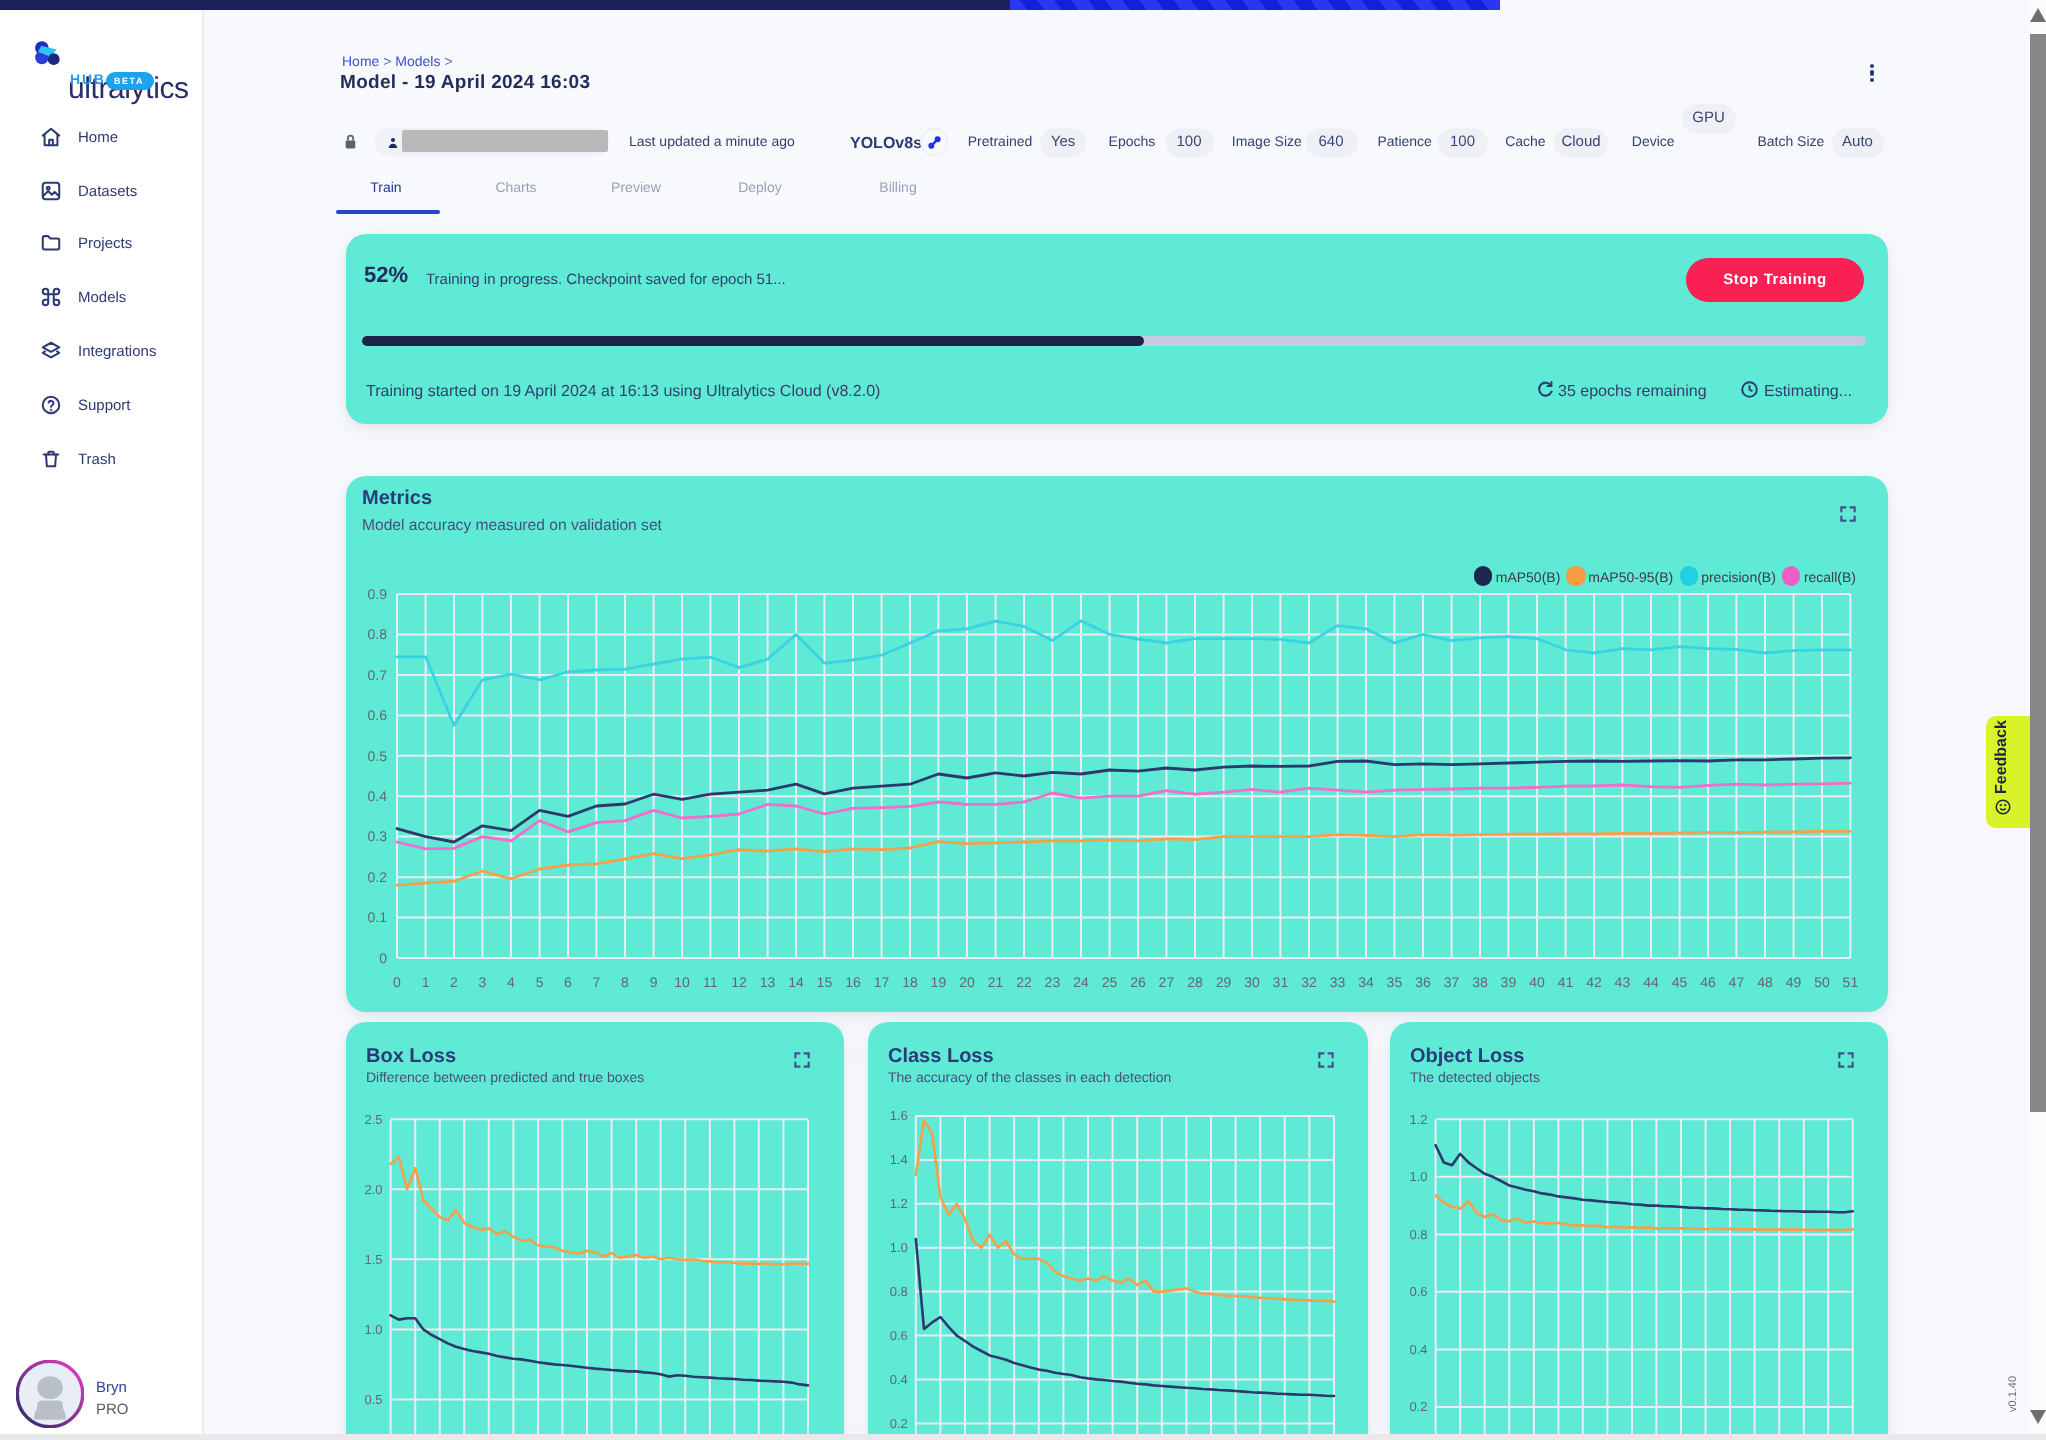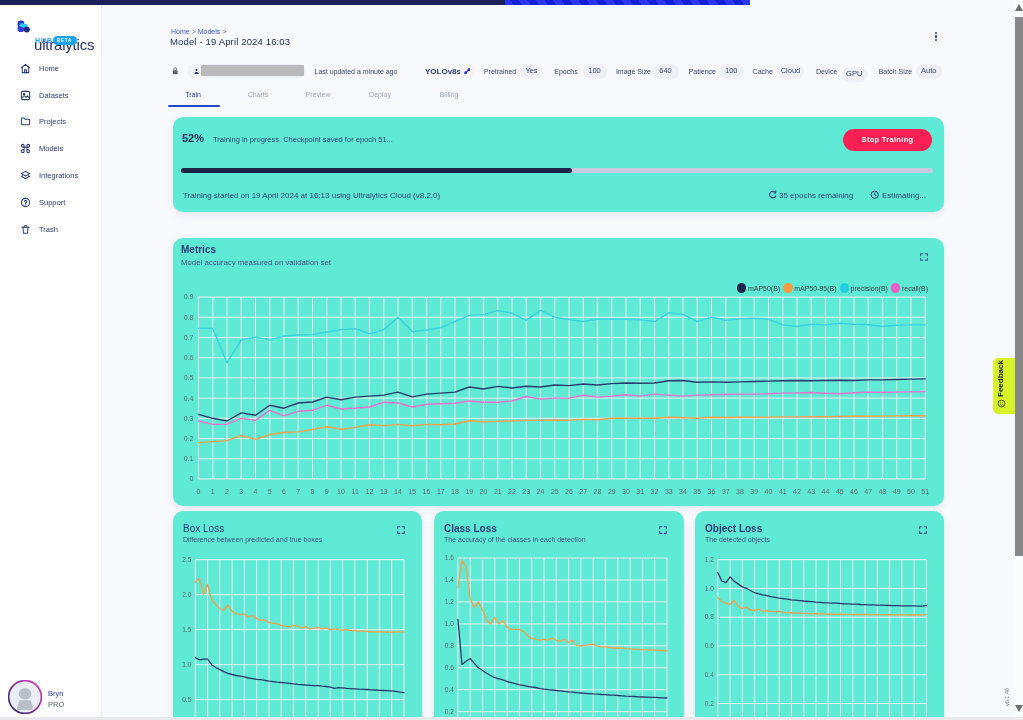--- a/index.html
+++ b/index.html
@@ -86,21 +86,21 @@
           <ellipse cx="16" cy="13" rx="6" ry="5.4"></ellipse>
           <path d="M8.5 28c0-5.5 3.3-8.5 7.5-8.5s7.5 3 7.5 8.5z"></path>
           <rect x="10" y="19" width="12" height="9" rx="2"></rect>
         </g>
       </svg>
     </div>
 <div class="abs" style="left:48px;top:683.5px;font-size:7.5px;font-weight:normal;color:#3042a0">Bryn</div>
 <div class="abs" style="left:48px;top:694.5px;font-size:7.5px;color:#555b66">PRO</div>
 </div>
 <div class="abs" style="left:171px;top:27.5px;font-size:7px;color:#3b50ce">Home <span style="color:#5b6aa8">&gt;</span> Models <span style="color:#5b6aa8">&gt;</span></div>
-<div class="abs" style="left:170px;top:36px;font-size:9.5px;font-weight:normal;color:#232e5c;letter-spacing:0.15px">Model - 19 April 2024 16:03</div>
+<div class="abs" style="left:170px;top:36px;font-size:9.5px;font-weight:bold;color:#232e5c;letter-spacing:0.15px">Model - 19 April 2024 16:03</div>
 <div class="abs" style="left:934.6px;top:31.9px;width:3px">
     <div style="width:2.4px;height:2.4px;border-radius:50%;background:#2b3880;margin-bottom:1.2px"></div>
     <div style="width:2.4px;height:2.4px;border-radius:50%;background:#2b3880;margin-bottom:1.2px"></div>
     <div style="width:2.4px;height:2.4px;border-radius:50%;background:#2b3880"></div>
   </div>
 <div class="abs" style="left:171.5px;top:66.5px">
     <svg width="6.5" height="8" viewBox="0 0 24 30" fill="none" stroke="#5b6270" stroke-width="3.2">
       <rect x="3" y="12" width="18" height="15" rx="2.5" fill="#5b6270" stroke="none"></rect>
       <path d="M7 12V8a5 5 0 0 1 10 0v4"></path>
     </svg>
@@ -129,21 +129,21 @@
 <div class="abs" style="left:615.9px;top:67.5px;font-size:7px;color:#333f6e">Image Size</div>
 <div class="abs" style="left:688.7px;top:67.5px;font-size:7px;color:#333f6e">Patience</div>
 <div class="abs" style="left:752.6px;top:67.5px;font-size:7px;color:#333f6e">Cache</div>
 <div class="abs" style="left:815.9px;top:67.5px;font-size:7px;color:#333f6e">Device</div>
 <div class="abs" style="left:878.7px;top:67.5px;font-size:7px;color:#333f6e">Batch Size</div>
 <div class="abs chip" style="left:520px;top:64px;width:23px">Yes</div>
 <div class="abs chip" style="left:582.5px;top:64px;width:24px">100</div>
 <div class="abs chip" style="left:652.5px;top:64px;width:26px">640</div>
 <div class="abs chip" style="left:719px;top:64px;width:24.5px">100</div>
 <div class="abs chip" style="left:777px;top:64px;width:27px">Cloud</div>
-<div class="abs chip" style="left:841px;top:67px;width:26.5px">GPU</div>
+<div class="abs chip" style="left:841px;top:52px;width:26.5px">GPU</div>
 <div class="abs chip" style="left:916px;top:64px;width:25.5px">Auto</div>
 <div class="abs" style="left:163px;top:90.5px;width:60px;text-align:center;font-size:7px;color:#25368f">Train</div>
 <div class="abs" style="left:228px;top:90.5px;width:60px;text-align:center;font-size:7px;color:#9aa2b5">Charts</div>
 <div class="abs" style="left:288px;top:90.5px;width:60px;text-align:center;font-size:7px;color:#9aa2b5">Preview</div>
 <div class="abs" style="left:350px;top:90.5px;width:60px;text-align:center;font-size:7px;color:#9aa2b5">Deploy</div>
 <div class="abs" style="left:419px;top:90.5px;width:60px;text-align:center;font-size:7px;color:#9aa2b5">Billing</div>
 <div class="abs" style="left:168px;top:104.5px;width:52px;height:2.2px;background:#2946c9;border-radius:1px"></div>
 <div class="card" style="left:173px;top:117px;width:771px;height:95px">
 <div class="abs" style="left:9px;top:15px;font-size:11px;font-weight:bold;color:#232e5c">52%</div>
 <div class="abs" style="left:40px;top:18px;font-size:7.5px;color:#333f6e">Training in progress. Checkpoint saved for epoch 51...</div>
@@ -240,21 +240,21 @@
       <text x="666.8" y="255.6" font-size="7" fill="#66666f" text-anchor="middle">45</text>
       <text x="681.0" y="255.6" font-size="7" fill="#66666f" text-anchor="middle">46</text>
       <text x="695.2" y="255.6" font-size="7" fill="#66666f" text-anchor="middle">47</text>
       <text x="709.5" y="255.6" font-size="7" fill="#66666f" text-anchor="middle">48</text>
       <text x="723.8" y="255.6" font-size="7" fill="#66666f" text-anchor="middle">49</text>
       <text x="738.0" y="255.6" font-size="7" fill="#66666f" text-anchor="middle">50</text>
       <text x="752.2" y="255.6" font-size="7" fill="#66666f" text-anchor="middle">51</text>
     </svg>
 </div>
 <div class="card" style="left:173px;top:511px;width:249px;height:216px">
-    <div class="abs" style="left:10px;top:11.5px;font-size:10px;font-weight:normal;color:#2a3b77">Box Loss</div>
+    <div class="abs" style="left:10px;top:11.5px;font-size:10px;font-weight:bold;color:#2a3b77">Box Loss</div>
     <div class="abs" style="left:10px;top:25px;font-size:7px;color:#46517b">Difference between predicted and true boxes</div>
     <div class="abs" style="left:222.5px;top:14px">
       <svg width="10" height="10" viewBox="0 0 24 24" fill="none" stroke="#44518b" stroke-width="2.6" stroke-linecap="round">
         <path d="M4 9V4h5M15 4h5v5M20 15v5h-5M9 20H4v-5"></path>
       </svg>
     </div>
     <svg width="249" height="209" style="position:absolute;left:0;top:0">
       <path d="M22.3 49V209M34.6 49V209M46.9 49V209M59.1 49V209M71.4 49V209M83.7 49V209M96.0 49V209M108.2 49V209M120.5 49V209M132.8 49V209M145.1 49V209M157.3 49V209M169.6 49V209M181.9 49V209M194.2 49V209M206.4 49V209M218.7 49V209M231.0 49V209M22.3 48.6H231.0M22.3 83.6H231.0M22.3 118.6H231.0M22.3 153.7H231.0M22.3 188.7H231.0M22.3 223.7H231.0" stroke="#ececf3" stroke-width="1" fill="none"></path>
       <polyline fill="none" stroke="#f6a04b" stroke-width="1.3" stroke-linejoin="round" stroke-linecap="round" points="22.3,71.0 26.4,67.5 30.5,83.6 34.6,73.1 38.7,89.2 42.8,93.4 46.9,97.6 50.9,99.0 55.0,94.1 59.1,100.4 63.2,102.5 67.3,103.9 71.4,103.2 75.5,106.0 79.6,104.6 83.7,107.4 87.8,109.5 91.9,108.8 96.0,111.6 100.1,112.3 104.1,112.7 108.2,114.4 112.3,115.1 116.4,115.8 120.5,114.4 124.6,115.1 128.7,117.2 132.8,115.5 136.9,117.9 141.0,117.2 145.1,116.5 149.2,117.9 153.2,117.2 157.3,118.6 161.4,117.9 165.5,118.6 169.6,119.0 173.7,118.6 177.8,119.4 181.9,119.7 186.0,120.1 190.1,120.1 194.2,120.4 198.3,120.8 202.4,120.8 206.4,120.9 210.5,120.8 214.6,121.1 218.7,121.1 222.8,120.8 226.9,120.9 231.0,120.8"></polyline>
       <polyline fill="none" stroke="#2b3a6b" stroke-width="1.3" stroke-linejoin="round" stroke-linecap="round" points="22.3,146.7 26.4,148.8 30.5,148.1 34.6,148.1 38.7,153.7 42.8,156.5 46.9,158.6 50.9,160.7 55.0,162.4 59.1,163.5 63.2,164.5 67.3,165.2 71.4,165.9 75.5,167.0 79.6,167.7 83.7,168.4 87.8,168.7 91.9,169.4 96.0,170.1 100.1,170.7 104.1,171.2 108.2,171.5 112.3,171.9 116.4,172.4 120.5,172.9 124.6,173.3 128.7,173.6 132.8,174.0 136.9,174.3 141.0,174.7 145.1,174.7 149.2,175.2 153.2,175.5 157.3,176.1 161.4,177.3 165.5,176.6 169.6,176.9 173.7,177.4 177.8,177.6 181.9,177.8 186.0,178.1 190.1,178.3 194.2,178.5 198.3,178.9 202.4,179.0 206.4,179.3 210.5,179.5 214.6,179.7 218.7,179.9 222.8,180.3 226.9,181.2 231.0,181.7"></polyline>

